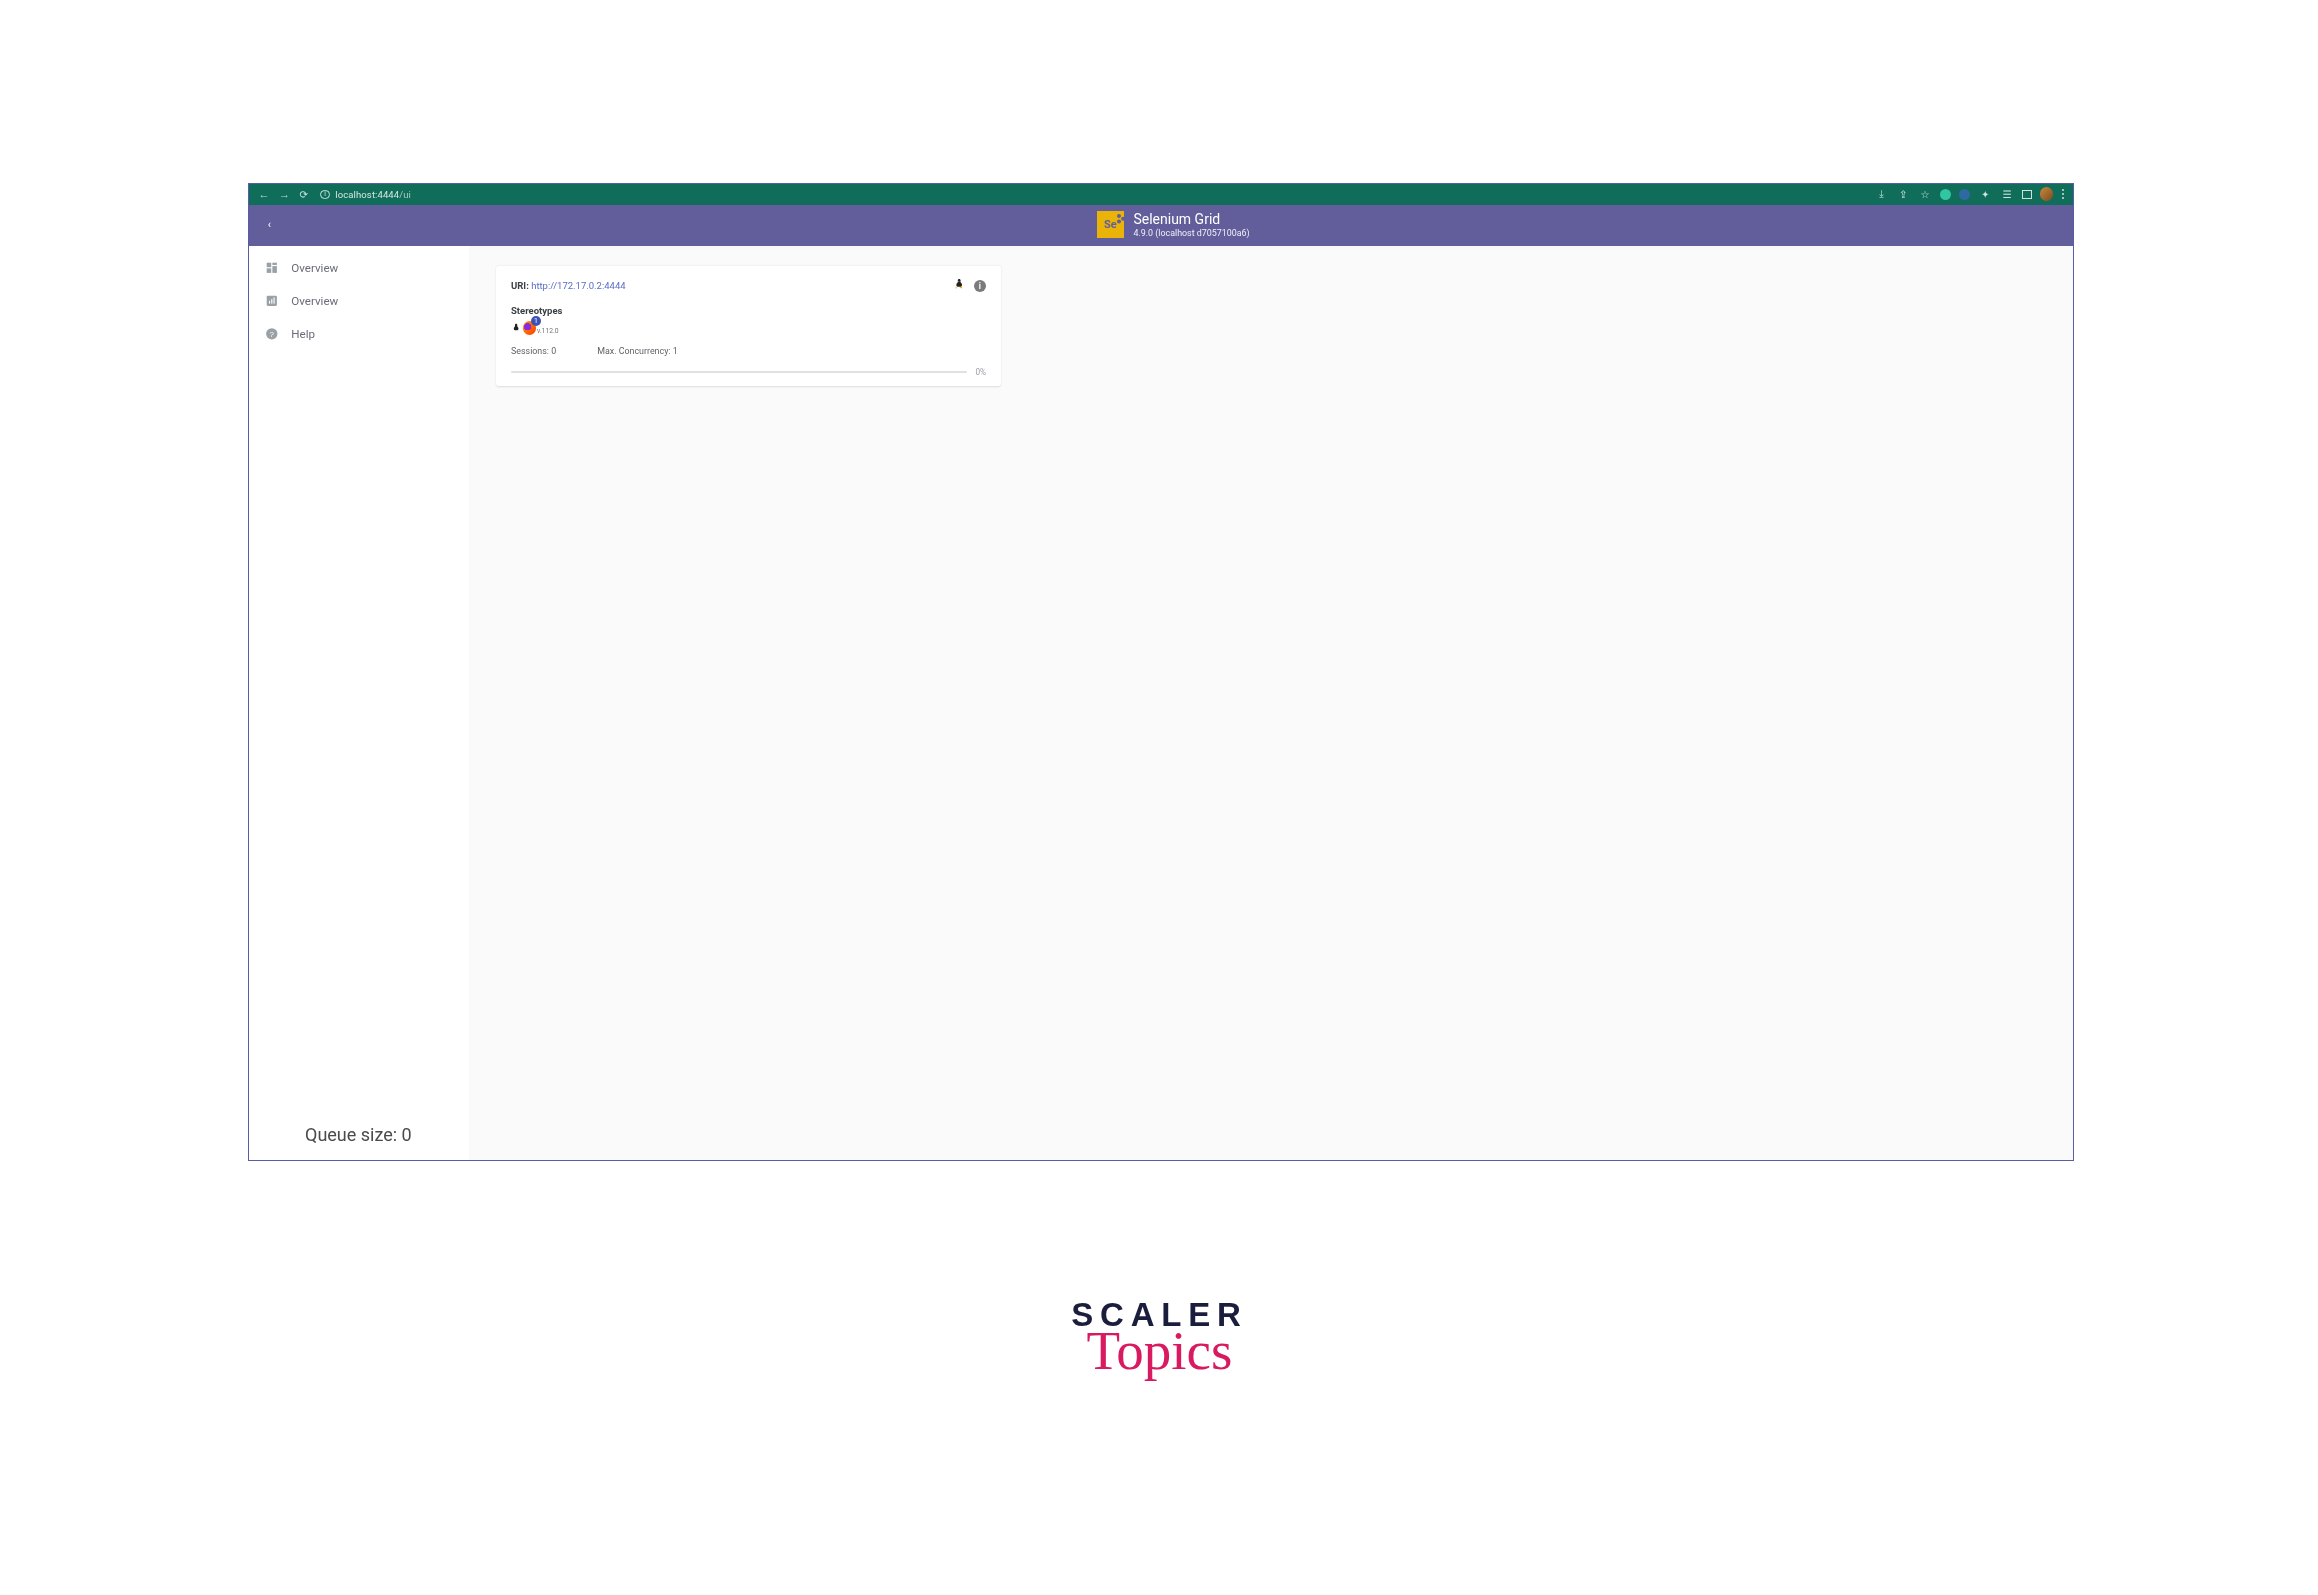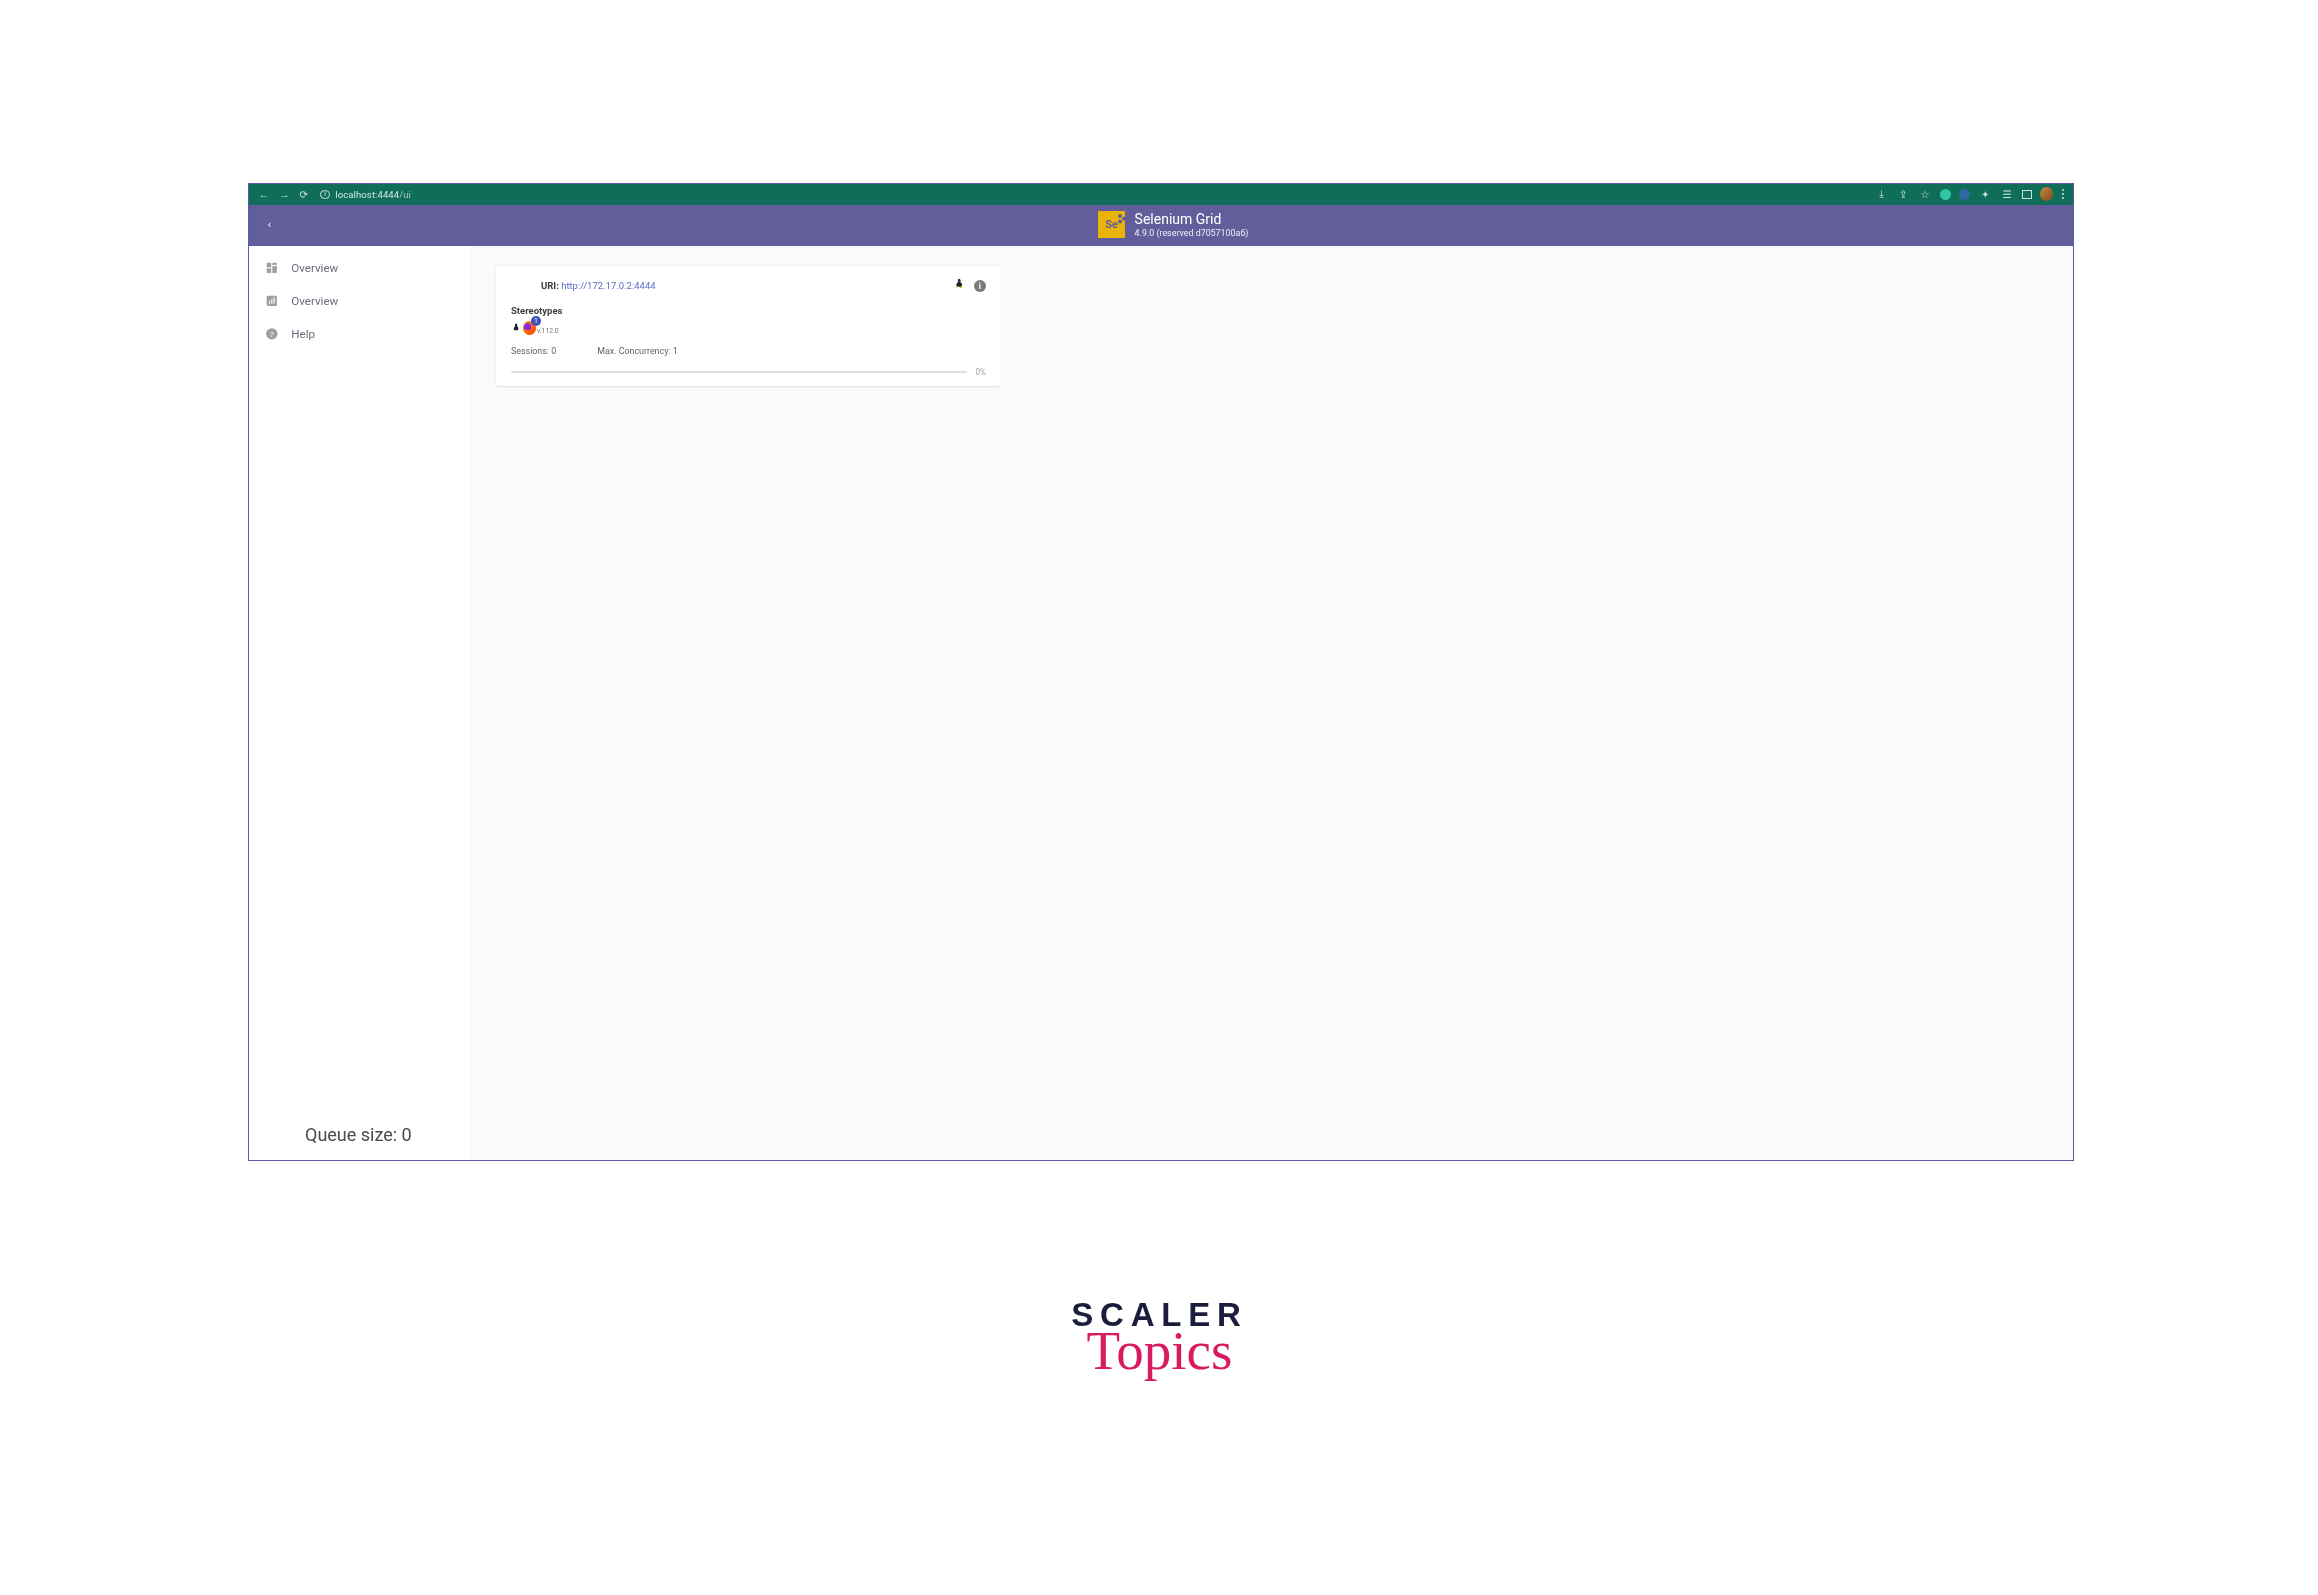--- a/index.html
+++ b/index.html
@@ -113,21 +113,21 @@
   .cards-row { padding: 20.5px 27px; }
   .node-card {
     background: #ffffff;
     width: 505px;
     border-radius: 2.7px;
     box-shadow: 0 0.7px 2px rgba(0,0,0,0.12);
     padding: 12.3px 15px 9.5px 15px;
     display: flex; flex-direction: column; gap: 11px;
   }
   .card-top-row {
-    display: flex; align-items: center; justify-content: space-between; margin-left: 30px;
+    display: flex; align-items: center; justify-content: space-between;
   }
   .uri-line { font-size: 9.5px; color: #5f6368; }
   .uri-label { font-weight: 700; color: #3c4043; }
   .uri-link { color: #5a6dc4; }
   .top-icons { display: flex; gap: 8.2px; align-items: center; }
   .linux-icon { font-size: 12.3px; color: #333; }
   .info-chip {
     width: 12.3px; height: 12.3px; border-radius: 50%;
     background: #7b7b7b; color: #fff; display: inline-flex;
     align-items: center; justify-content: center; font-size: 8.2px;
@@ -223,21 +223,21 @@
   </div>
 
   <div class="app-header">
     <div class="app-back">‹</div>
     <div class="app-center">
       <div class="grid-logo">
         <span>Se</span>
       </div>
       <div class="app-title-box">
         <span class="app-title">Selenium Grid</span>
-        <span class="app-subtitle">4.9.0 (reserved d7057100a6)</span>
+        <span class="app-subtitle">4.9.0 (localhost d7057100a6)</span>
       </div>
     </div>
   </div>
 
   <div class="app-body">
 
     <div class="sidebar">
       <div class="side-item">
         <span class="side-icon">
           <svg viewBox="0 0 24 24" fill="#9aa0a6">

